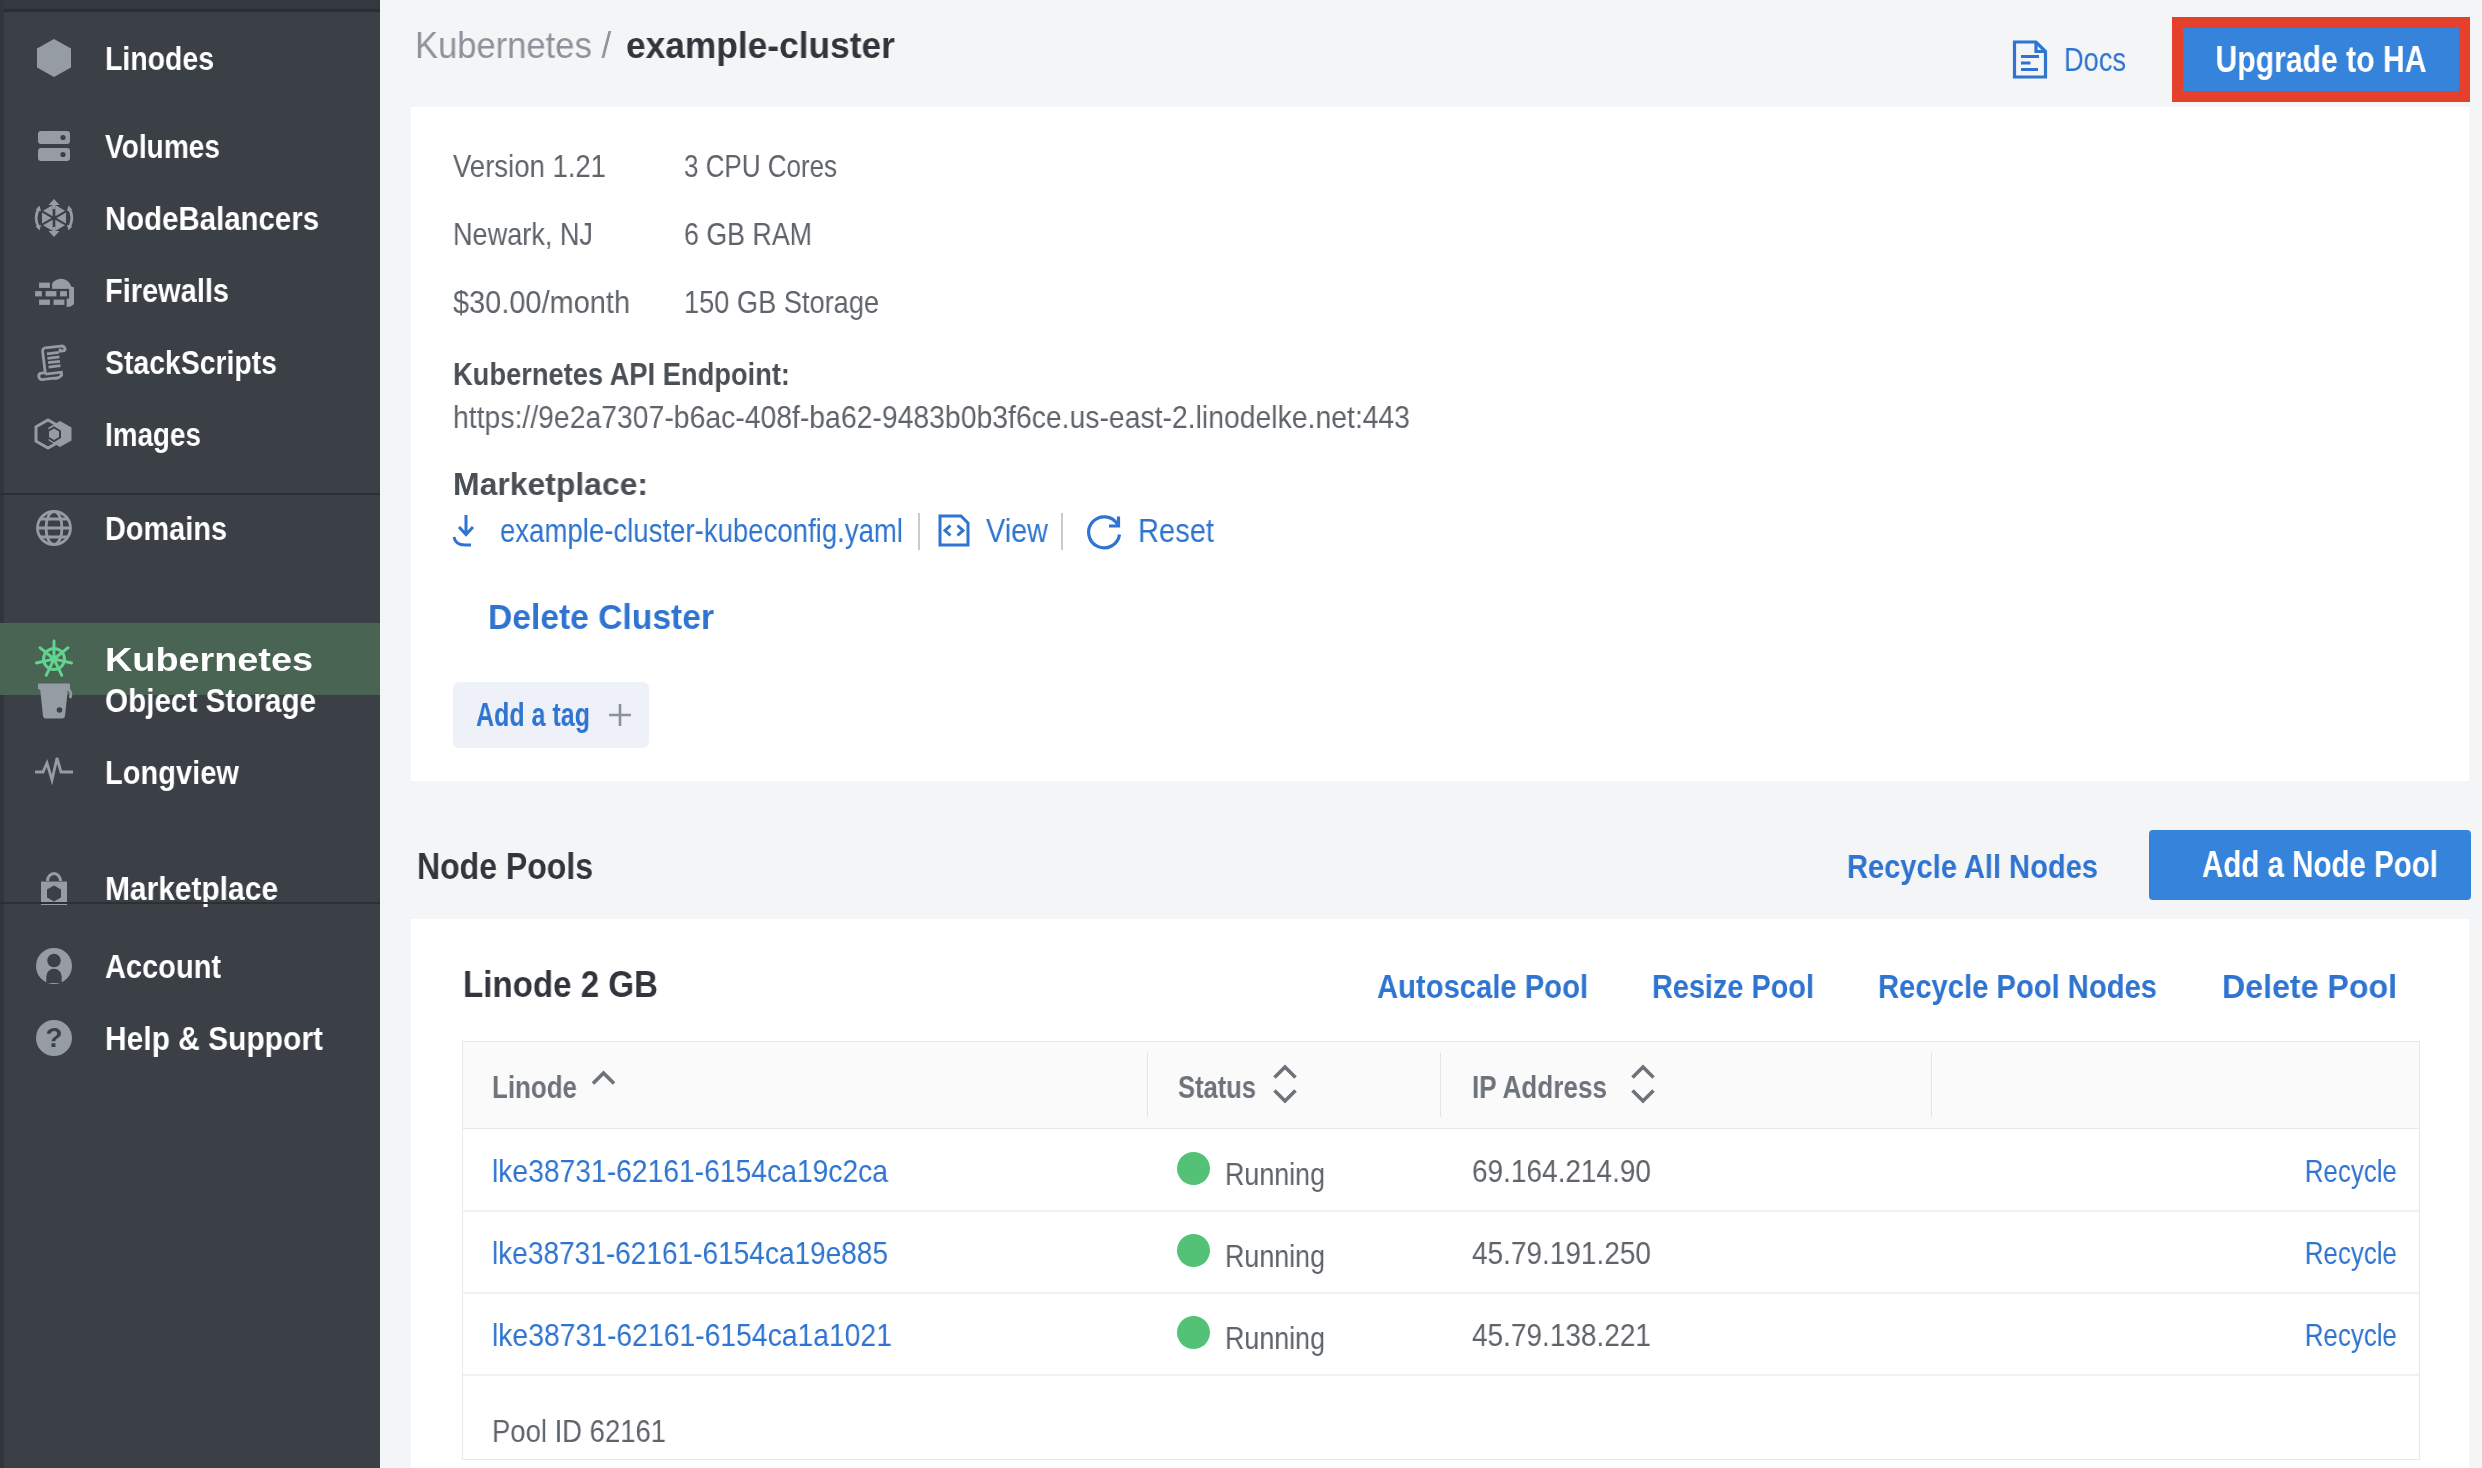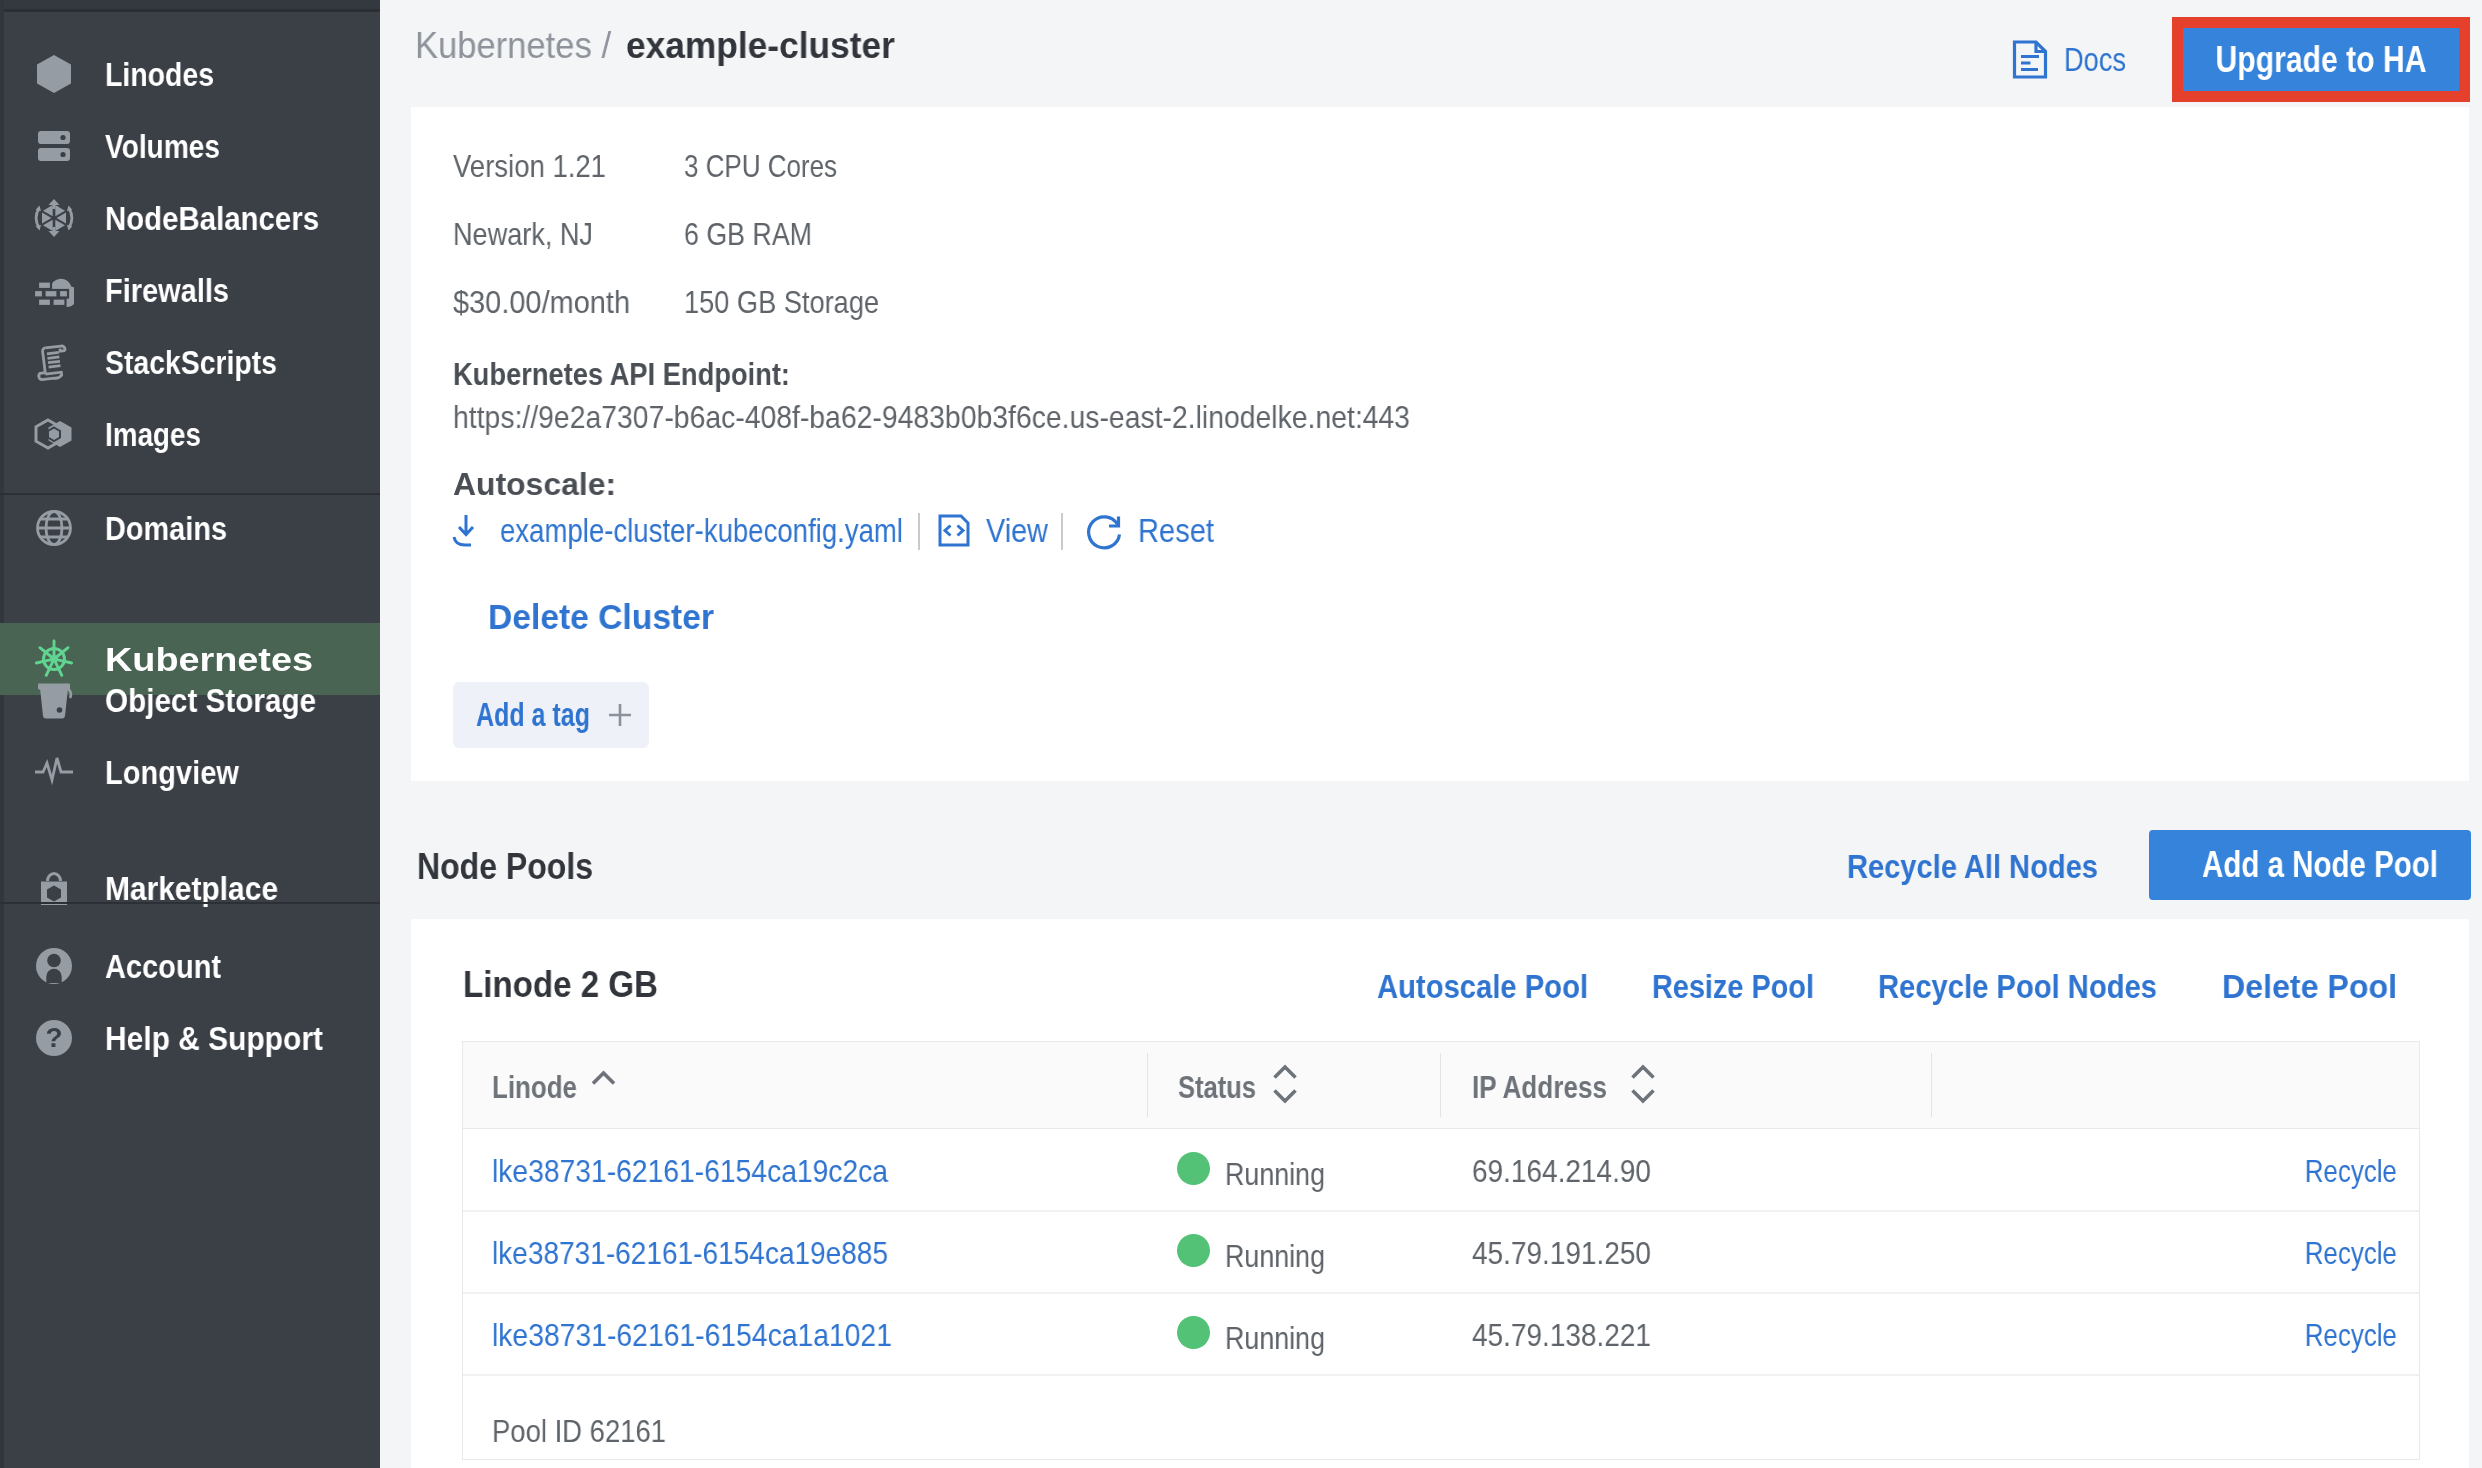--- a/index.html
+++ b/index.html
@@ -22,21 +22,21 @@
   .blue { color:#2f74d0; }
   .gray { color:#5f646a; }
 </style>
 </head>
 <body>
   <div id="sidebar">
     <div class="topstrip"></div>
     <div class="leftstrip"></div>
   </div>
   <div id="navitems">
-    <div class="navitem" style="top:38px">
+    <div class="navitem" style="top:22px">
       <svg class="ic" viewBox="0 0 40 40">
         <polygon points="20,1 37,10.5 37,29.5 20,39 3,29.5 3,10.5" fill="#969ca3"></polygon>
       </svg>
       <div class="lb fit" style="--tw: 109; transform: scaleX(0.8363);">Linodes</div>
     </div>
     <div class="navitem" style="top:110px">
       <svg class="ic" viewBox="0 0 40 40">
         <rect x="4" y="5" width="32" height="13" rx="3" fill="#969ca3"></rect>
         <rect x="4" y="22" width="32" height="13" rx="3" fill="#969ca3"></rect>
         <circle cx="29" cy="11.5" r="2.6" fill="#3b3f46"></circle>
@@ -192,21 +192,21 @@
 
   <div class="abs" style="left:411px; top:107px; width:2058px; height:674px; background:#fff;"></div>
   <div class="txt fit gray" style="--tw: 153; left: 453px; top: 147px; font-size: 32px; line-height: 38px; transform: scaleX(0.86);">Version 1.21</div>
   <div class="txt fit gray" style="--tw: 153; left: 684px; top: 147px; font-size: 32px; line-height: 38px; transform: scaleX(0.8117);">3 CPU Cores</div>
   <div class="txt fit gray" style="--tw: 140; left: 453px; top: 215px; font-size: 32px; line-height: 38px; transform: scaleX(0.8467);">Newark, NJ</div>
   <div class="txt fit gray" style="--tw: 128; left: 684px; top: 215px; font-size: 32px; line-height: 38px; transform: scaleX(0.837);">6 GB RAM</div>
   <div class="txt fit gray" style="--tw: 177; left: 453px; top: 283px; font-size: 32px; line-height: 38px; transform: scaleX(0.9044);">$30.00/month</div>
   <div class="txt fit gray" style="--tw: 195; left: 684px; top: 283px; font-size: 32px; line-height: 38px; transform: scaleX(0.8497);">150 GB Storage</div>
   <div class="txt fit b" style="--tw: 337; left: 453px; top: 355px; font-size: 32px; line-height: 38px; color: rgb(74, 79, 85); transform: scaleX(0.8526);">Kubernetes API Endpoint:</div>
   <div class="txt fit gray" style="--tw: 957; left: 453px; top: 398px; font-size: 32px; line-height: 38px; transform: scaleX(0.8862);">https://9e2a7307-b6ac-408f-ba62-9483b0b3f6ce.us-east-2.linodelke.net:443</div>
-  <div class="txt fit b" style="--tw: 186; left: 453px; top: 465px; font-size: 32px; line-height: 38px; color: rgb(74, 79, 85); transform: scaleX(0.9966);">Autoscale:</div>
+  <div class="txt fit b" style="--tw: 186; left: 453px; top: 465px; font-size: 32px; line-height: 38px; color: rgb(74, 79, 85); transform: scaleX(0.9966);">Marketplace:</div>
 
   <svg class="abs" style="left:452px; top:513px;" width="32" height="36" viewBox="0 0 32 36">
     <path d="M14 2 V20 M7 14 L14 21.5 L21 14" fill="none" stroke="#2f74d0" stroke-width="3"></path>
     <path d="M2 24 c1 6 5 8 11 8 h6" fill="none" stroke="#2f74d0" stroke-width="3"></path>
   </svg>
   <div class="txt fit blue" style="--tw: 403; left: 500px; top: 512px; font-size: 33px; line-height: 38px; transform: scaleX(0.8354);">example-cluster-kubeconfig.yaml</div>
   <div class="abs" style="left:918px; top:513px; width:2px; height:37px; background:#c7cbcf;"></div>
   <svg class="abs" style="left:938px; top:514px;" width="32" height="33" viewBox="0 0 32 33">
     <path d="M2 2 H23 L30 9 V31 H2 Z" fill="none" stroke="#2f74d0" stroke-width="3"></path>
     <path d="M12.5 11.5 L7 16.5 L12.5 21.5 M19.5 11.5 L25 16.5 L19.5 21.5" fill="none" stroke="#2f74d0" stroke-width="3"></path>

